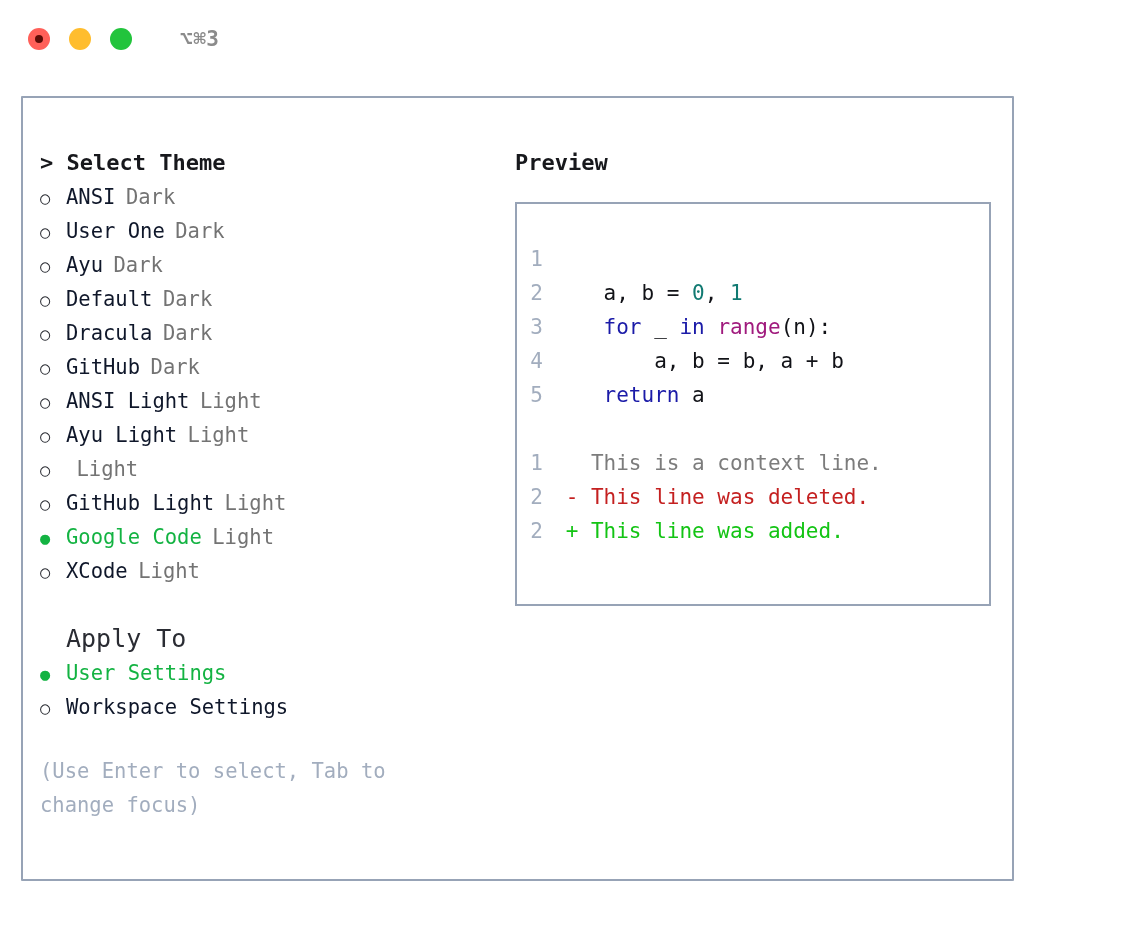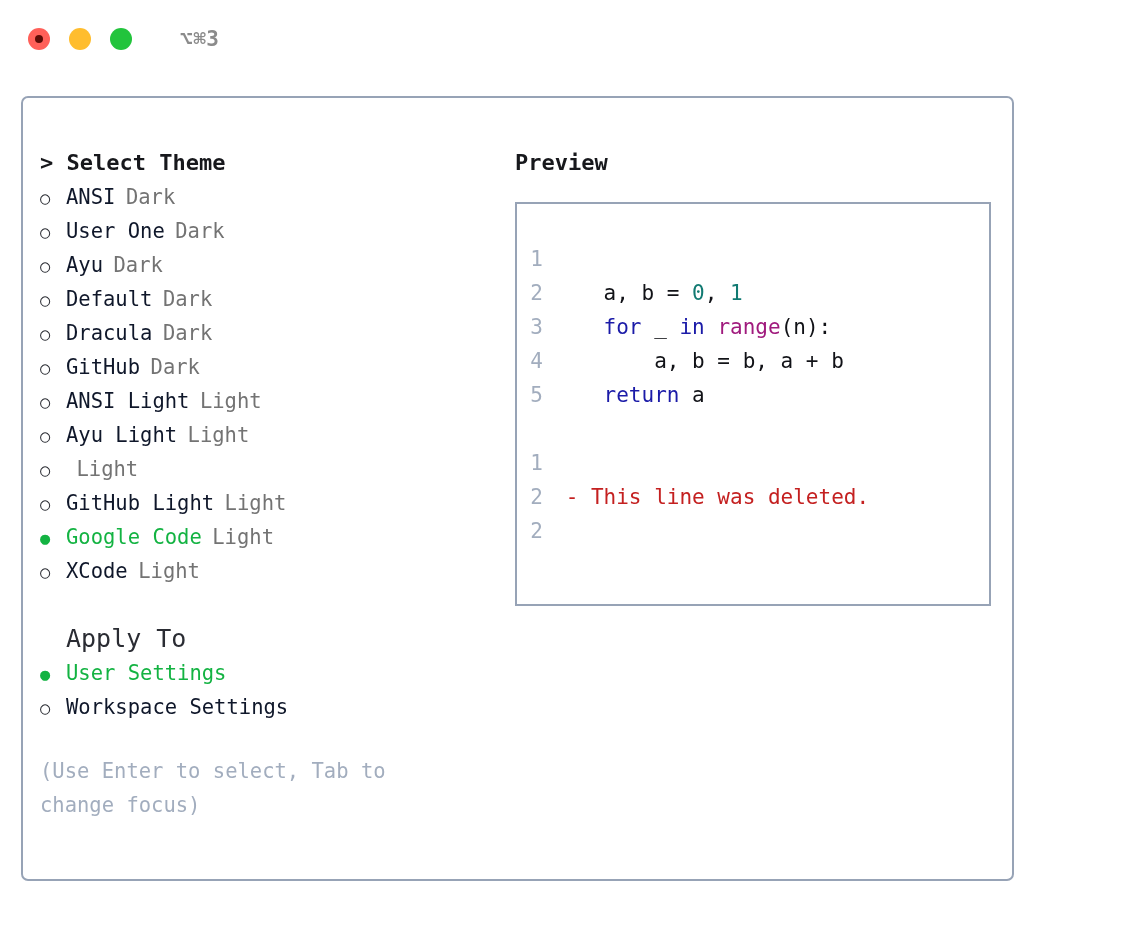--- a/index.html
+++ b/index.html
@@ -61,21 +61,21 @@
   }
 
   
   #panel {
     position: absolute;
     left: 21px;
     top: 96px;
     width: 993px;
     height: 785px;
     border: 2px solid #97a3b6;
-    border-radius: 7px;
+    border-radius: 1px;
     background: #ffffff;
   }
 
   
   #left-col {
     position: absolute;
     left: 17px;
     top: 48px;
     width: 450px;
   }
@@ -229,21 +229,21 @@
       <div id="preview-box">
         <div id="code-block">
             <div class="code-line"><span class="lineno">1</span></div>
             <div class="code-line"><span class="lineno">2</span><span class="code-text"><span class="tok-pln">    a, b = </span><span class="tok-num">0</span><span class="tok-pln">, </span><span class="tok-num">1</span></span></div>
             <div class="code-line"><span class="lineno">3</span><span class="code-text"><span class="tok-pln">    </span><span class="tok-kw">for</span><span class="tok-pln"> _ </span><span class="tok-kw">in</span><span class="tok-pln"> </span><span class="tok-fn">range</span><span class="tok-pln">(n):</span></span></div>
             <div class="code-line"><span class="lineno">4</span><span class="code-text"><span class="tok-pln">        a, b = b, a + b</span></span></div>
             <div class="code-line"><span class="lineno">5</span><span class="code-text"><span class="tok-pln">    </span><span class="tok-kw">return</span><span class="tok-pln"> a</span></span></div>
           </div>
         <div class="gap"></div>
         <div id="diff-block">
-            <div class="code-line"><span class="lineno">1</span></div>
+            <div class="code-line"><span class="lineno">1</span><span class="code-text"><span class="tok-ctx">   This is a context line.</span></span></div>
             <div class="code-line"><span class="lineno">2</span><span class="code-text"><span class="tok-del"> - This line was deleted.</span></span></div>
-            <div class="code-line"><span class="lineno">2</span></div>
+            <div class="code-line"><span class="lineno">2</span><span class="code-text"><span class="tok-add"> + This line was added.</span></span></div>
           </div>
       </div>
     </div>
 
   </div>
 </div>
 
 </body></html>

